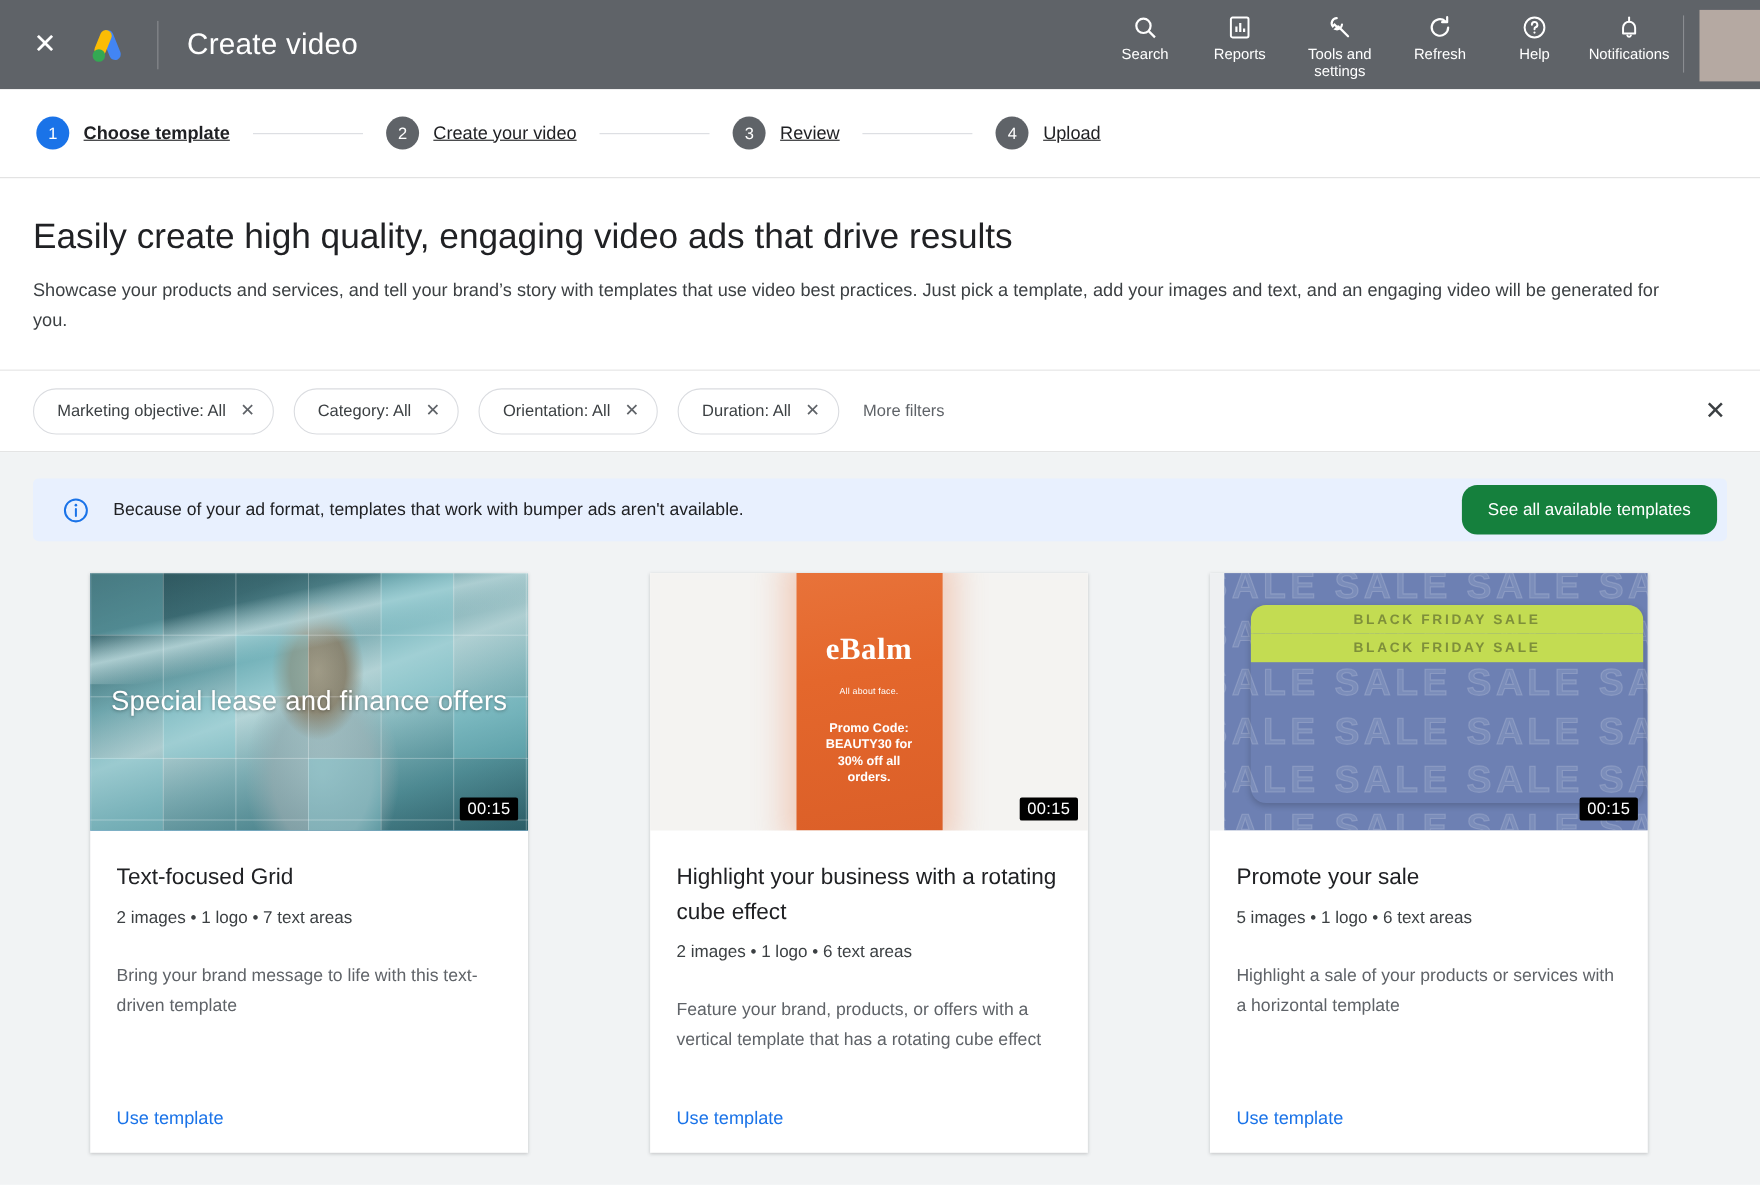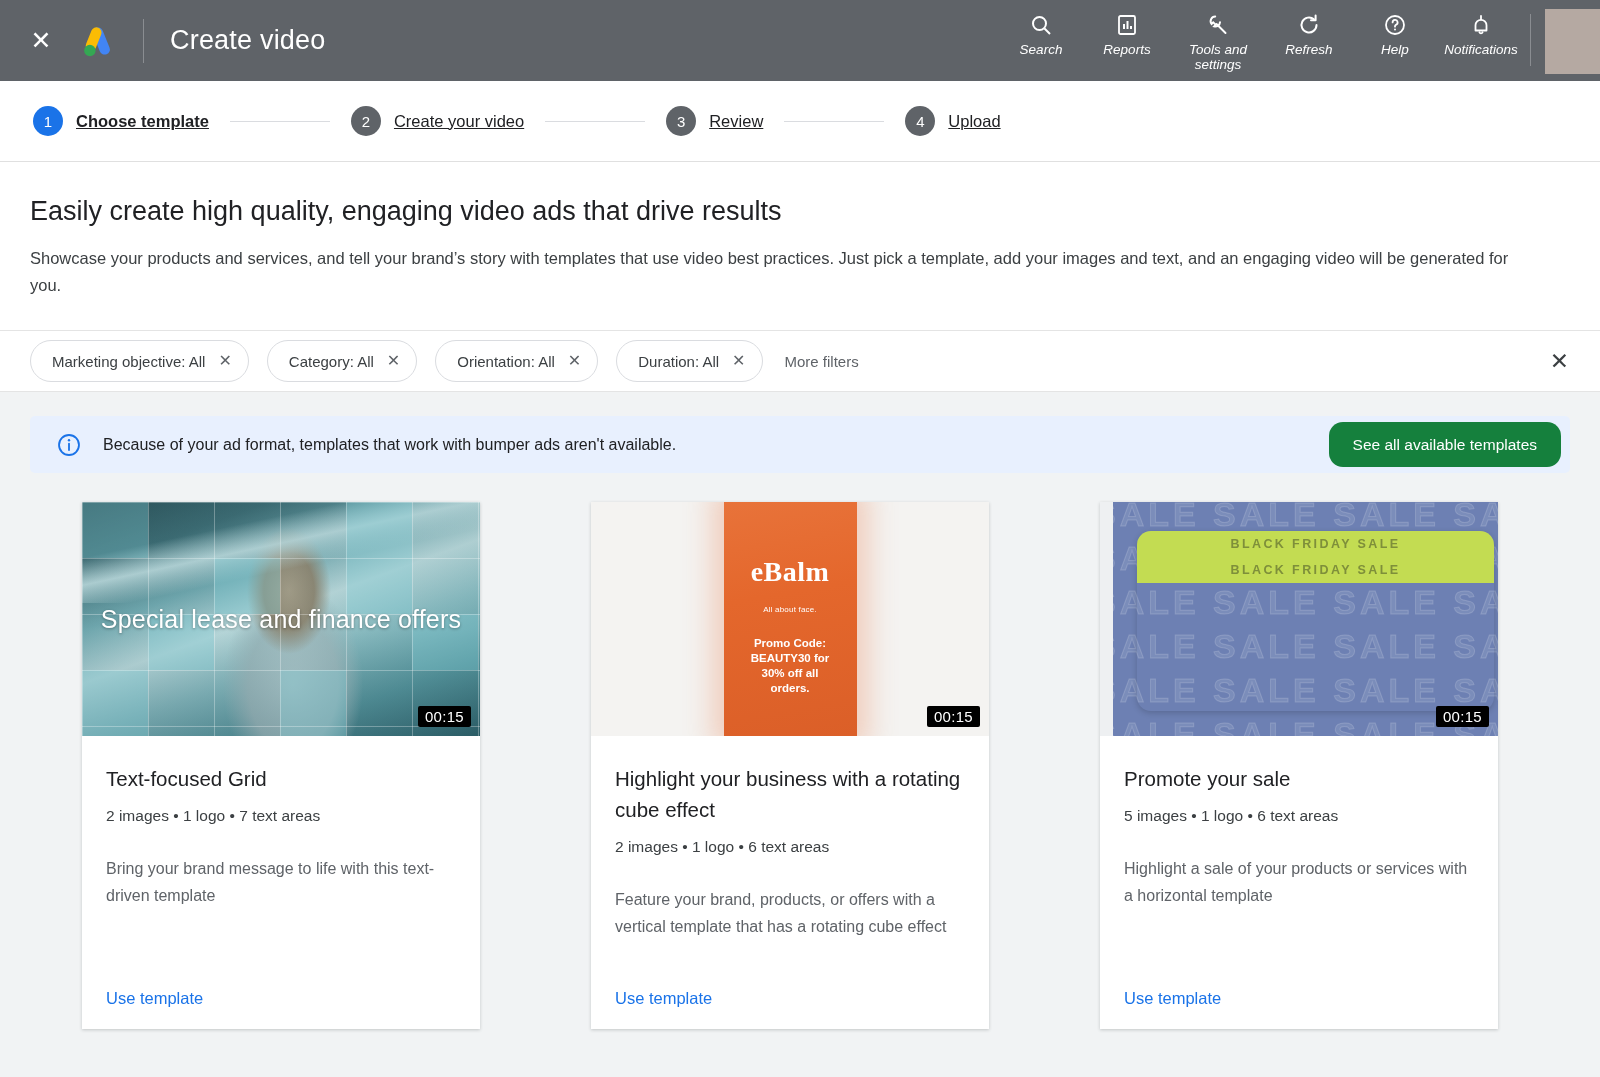--- a/index.html
+++ b/index.html
@@ -30,21 +30,21 @@
     color:#ffffff; font-size:27px; letter-spacing:.2px; margin-left:26px; font-weight:400;
   }
   .appbar-actions{
     margin-left:auto; display:flex; align-items:flex-start; height:81px; padding-top:8px;
   }
   .abtn{
     width:86px; display:flex; flex-direction:column; align-items:center; gap:3px;
     color:#ffffff; cursor:pointer; padding-top:3px;
   }
   .abtn .glyph{ height:28px; display:flex; align-items:center; justify-content:center; }
-  .abtn .lbl{ font-size:13.5px; line-height:15px; text-align:center;font-style:italic; }
+  .abtn .lbl{ font-size:13.5px; line-height:15px; text-align:center; }
   .abtn.wide{ width:96px; }
   .appbar-sep{ width:1px; height:52px; background:#8a8d91; margin:6px 14px 0 6px; }
   .avatar-box{ width:55px; height:65px; background:#b5a9a2; margin-top:1px; }
 
   
   .stepper{
     height:81px; display:flex; align-items:center; padding-left:33px;
     border-bottom:1px solid #e0e0e0; background:#fff;
   }
   .step{ display:flex; align-items:center; }
@@ -53,29 +53,29 @@
     font-size:15px; display:flex; align-items:center; justify-content:center; font-weight:500;
   }
   .step.active .num{ background:#1a73e8; }
   .step .txt{ margin-left:13px; font-size:16.5px; color:#202124;text-decoration:underline; }
   .step.active .txt{ font-weight:700; }
   .step-line{ width:100px; height:1px; background:#dadce0; margin:0 21px; }
 
   
   .intro{ padding:34px 30px 0 30px; }
   .intro h1{
-    font-size:27px; font-weight:400; color:#202124; margin:0 0 18px 0; letter-spacing:0;
+    font-size:32px; font-weight:400; color:#202124; margin:0 0 18px 0; letter-spacing:0;
   }
   .intro p{
     font-size:16.5px; line-height:27px; color:#3c4043; margin:0; max-width:1480px;
   }
 
   
   .filterbar{
-    margin-top:31px; height:62px; display:flex; align-items:center; padding:0 27px 0 30px;
+    margin-top:31px; height:75px; display:flex; align-items:center; padding:0 27px 0 30px;
     border-top:1px solid #e4e4e4; border-bottom:1px solid #e4e4e4; background:#fff;
   }
   .chip{
     height:42px; border:1px solid #dadce0; border-radius:21px; display:flex; align-items:center;
     padding:0 16px 0 21px; margin-right:18px; font-size:15px; color:#3c4043; cursor:pointer;
     background:#fff; white-space:nowrap;
   }
   .chip .x{ margin-left:13px; font-size:16px; color:#5f6368; line-height:1; }
   .more-filters{ font-size:15px; color:#5f6368; cursor:pointer; margin-left:4px; }
   .filter-close{

